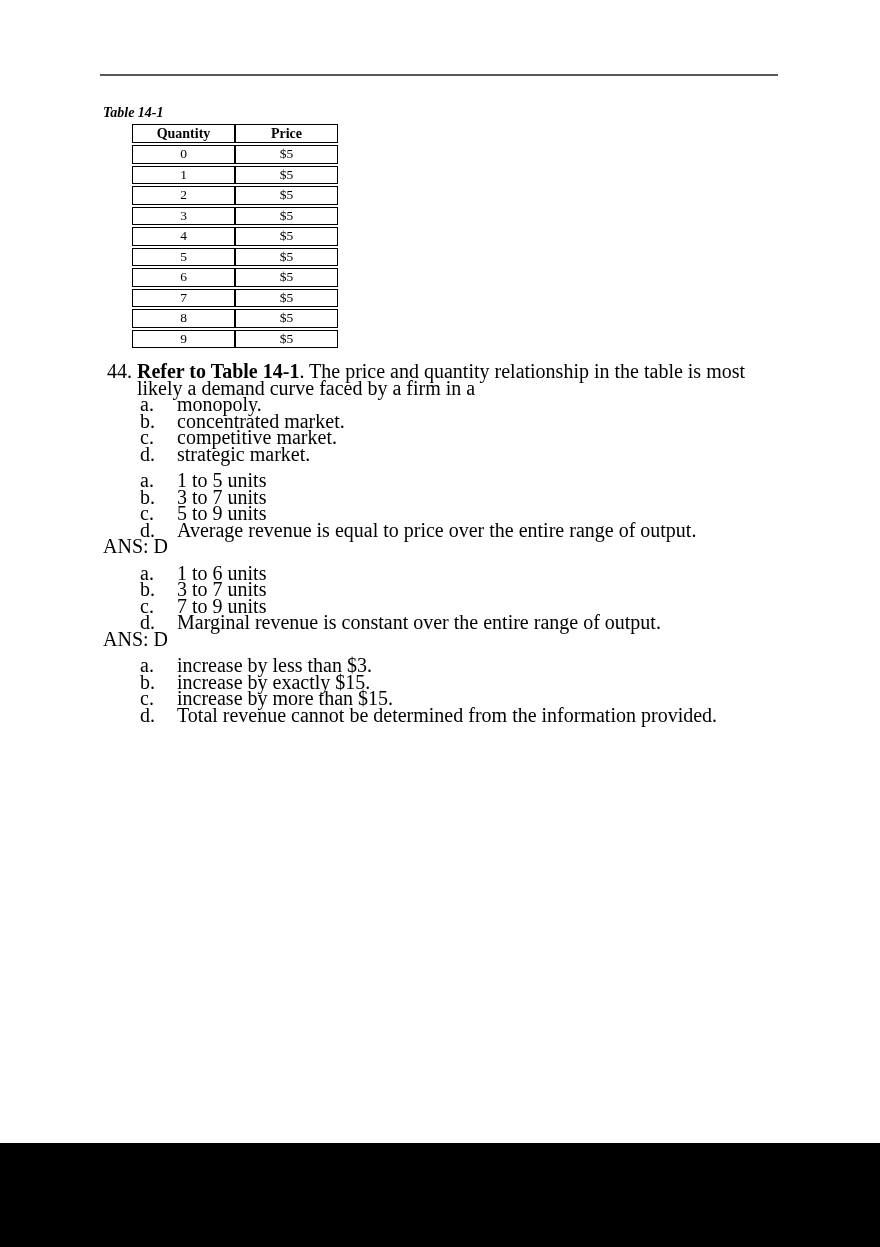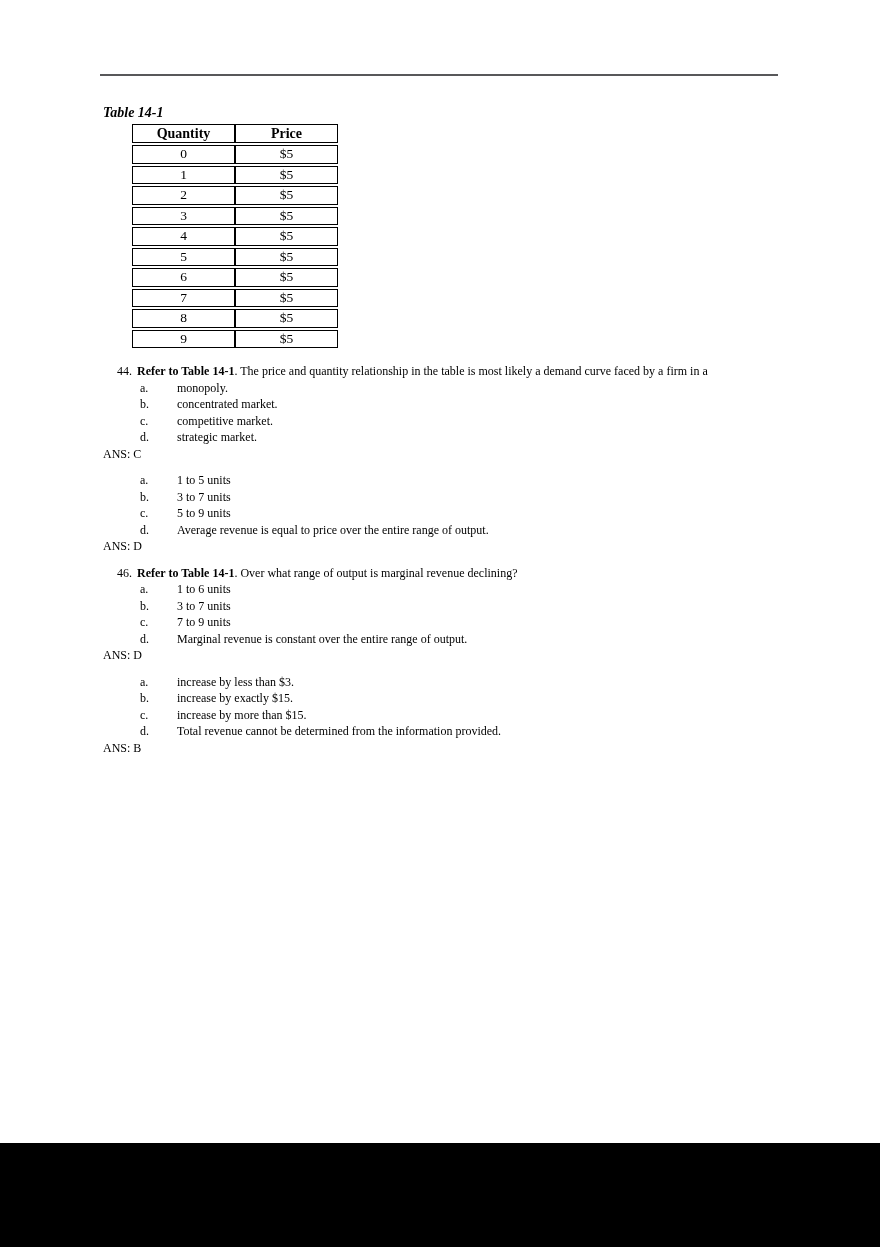--- a/index.html
+++ b/index.html
@@ -50,21 +50,21 @@
     line-height: 15px;
     font-weight: bold;
   }
   table.price-table td {
     font-size: 13.5px;
     line-height: 14.5px;
   }
   .question {
     margin: 10px 0 0 103px;
     width: 682px;
-    font-size: 12px;
+    font-size: 20px;
     line-height: 16.5px;
   }
   .question.first { margin-top: 13px; }
   .q-head { display: flex; }
   .q-num {
     flex: 0 0 29px;
     text-align: right;
     margin-right: 5px;
   }
   .q-text { flex: 1; }
@@ -163,21 +163,20 @@
         </li>
         <li class="opt">
           <span class="opt-letter">c.</span>
           <span class="opt-text">competitive market.</span>
         </li>
         <li class="opt">
           <span class="opt-letter">d.</span>
           <span class="opt-text">strategic market.</span>
         </li>
       </ul>
-      <p class="ans">ANS: C</p>
     </div>
 
     <div class="question">
       <ul class="options">
         <li class="opt">
           <span class="opt-letter">a.</span>
           <span class="opt-text">1 to 5 units</span>
         </li>
         <li class="opt">
           <span class="opt-letter">b.</span>
@@ -189,24 +188,20 @@
         </li>
         <li class="opt">
           <span class="opt-letter">d.</span>
           <span class="opt-text">Average revenue is equal to price over the entire range of output.</span>
         </li>
       </ul>
       <p class="ans">ANS: D</p>
     </div>
 
     <div class="question">
-      <div class="q-head">
-        <span class="q-num">46.</span>
-        <span class="q-text"><span class="q-ref">Refer to Table 14-1</span><span>. Over what range of output is marginal revenue declining?</span></span>
-      </div>
       <ul class="options">
         <li class="opt">
           <span class="opt-letter">a.</span>
           <span class="opt-text">1 to 6 units</span>
         </li>
         <li class="opt">
           <span class="opt-letter">b.</span>
           <span class="opt-text">3 to 7 units</span>
         </li>
         <li class="opt">
@@ -233,18 +228,17 @@
         </li>
         <li class="opt">
           <span class="opt-letter">c.</span>
           <span class="opt-text">increase by more than $15.</span>
         </li>
         <li class="opt">
           <span class="opt-letter">d.</span>
           <span class="opt-text">Total revenue cannot be determined from the information provided.</span>
         </li>
       </ul>
-      <p class="ans">ANS: B</p>
     </div>
   </div>
 
   <div class="bottom-bar"></div>
 </div>
 
 </body></html>

